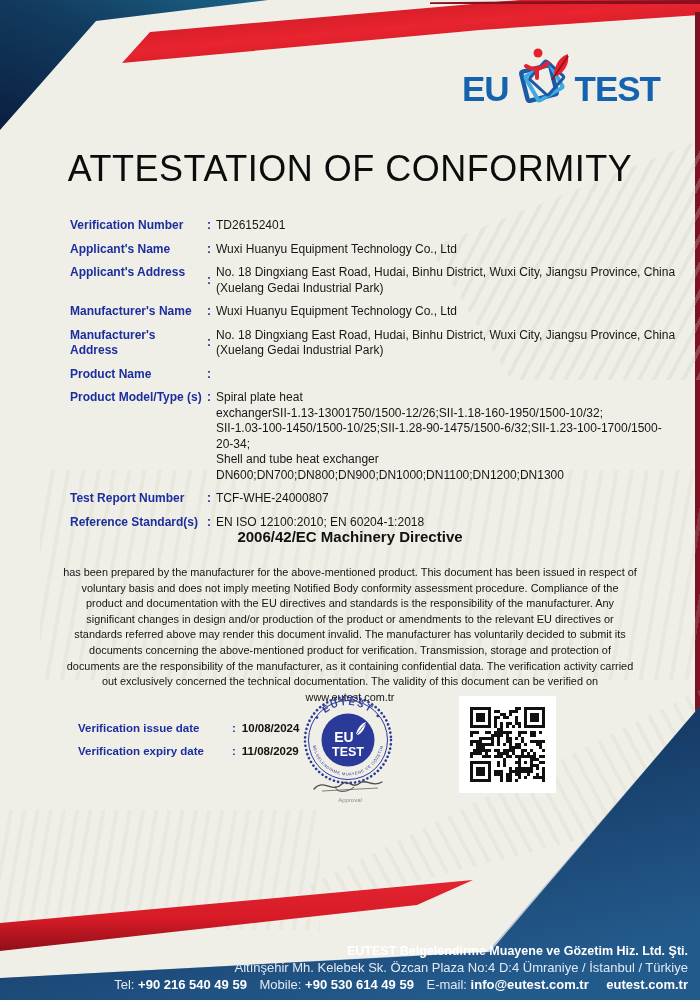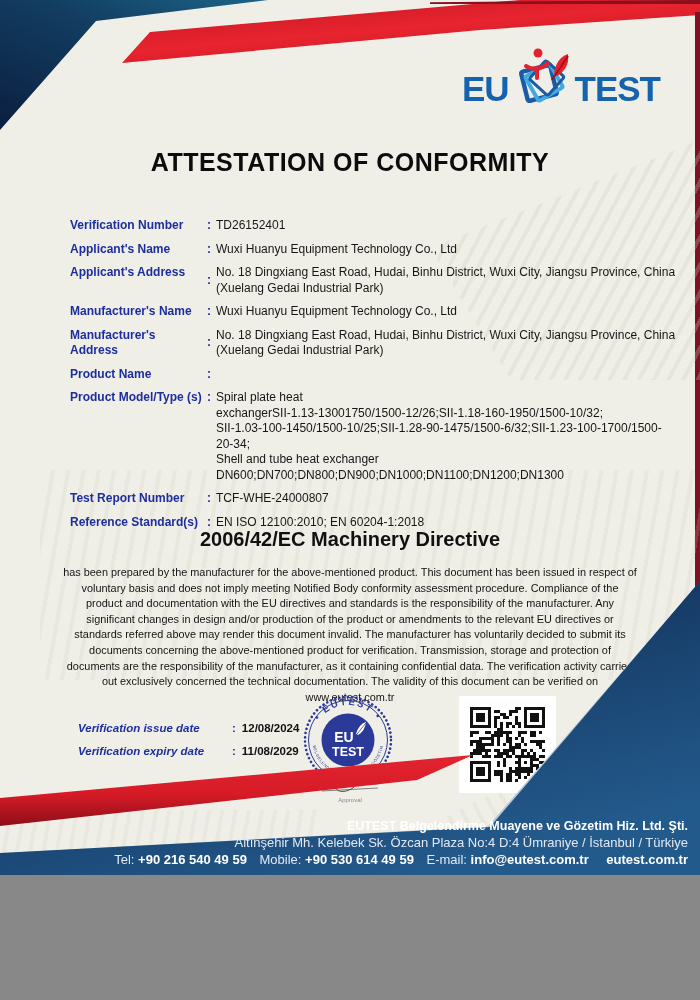--- a/index.html
+++ b/index.html
@@ -1,17 +1,17 @@
 <!DOCTYPE html>
 <html><head>
 <meta charset="utf-8">
 <style>
   html,body{margin:0;padding:0;}
   body{font-family:"Liberation Sans",sans-serif;background:#888;}
-  .page{position:relative;width:700px;height:875px;margin:0 auto;background:#f0efe7;overflow:hidden;}
+  .page{position:relative;width:700px;height:1000px;margin:0 auto;background:#f0efe7;overflow:hidden;}
 
   
   .deco{position:absolute;pointer-events:none;}
   .navy-corner{left:0;top:0;width:300px;height:140px;
     background:linear-gradient(205deg,#1c6a8e 0%,#123c60 45%,#0a1d3e 100%);
     clip-path:polygon(0 0,268px 0,96px 21px,0 130px);}
   .red-top{left:0;top:0;width:700px;height:70px;
     background:linear-gradient(175deg,#b5121d 0%,#e8242f 48%,#a8101b 100%);
     clip-path:polygon(122px 63px,150px 32px,520px 0,700px 0,700px 15px,480px 30px);}
   .maroon-topline{left:430px;top:0;width:270px;height:4px;background:#8a1020;
@@ -31,41 +31,41 @@
   .wm4{left:0;top:810px;width:320px;height:120px;opacity:.35;
     background:repeating-linear-gradient(100deg,rgba(0,0,0,0) 0 9px,rgba(203,201,188,.5) 9px 13px);}
 
   
   .logo{position:absolute;top:46px;right:40px;display:flex;align-items:flex-end;}
   .logo-word{font-size:35px;font-weight:bold;color:#1563ae;line-height:1;letter-spacing:-1px;}
   .logo-icon{width:64px;height:66px;margin:0 1px -6px 1px;}
 
   
   .title{position:absolute;top:148px;left:0;width:100%;text-align:center;
-    font-size:25px;font-weight:bold;color:#0c0c0c;letter-spacing:.5px;}
+    font-size:36px;font-weight:normal;color:#0c0c0c;letter-spacing:.5px;}
 
   
   .fields{position:absolute;left:70px;top:218px;width:606px;}
   .frow{display:grid;grid-template-columns:132px 14px 1fr;margin-bottom:8px;
     font-size:12px;line-height:15.5px;}
   .f-label{font-weight:bold;color:#1c2e9e;white-space:pre-line;}
   .f-colon{font-weight:bold;color:#1c2e9e;text-align:center;align-self:center;}
   .f-value{color:#161616;white-space:pre-line;}
 
   
   .directive{position:absolute;top:526px;left:0;width:100%;text-align:center;color:#111;}
   .directive .intro{font-size:11px;}
-  .directive .name{font-size:20px;font-weight:bold;margin-top:2px;}
+  .directive .name{font-size:15px;font-weight:bold;margin-top:2px;}
   .bodytext{position:absolute;left:62px;top:565px;width:576px;
     font-size:10.9px;line-height:15.6px;text-align:center;color:#141414;}
 
   
   .dates{position:absolute;left:78px;top:722px;font-size:11.5px;}
   .drow{display:flex;margin-bottom:11px;}
-  .d-label{font-weight:bold;color:#1c2e9e;min-width:152px;font-style:italic;}
+  .d-label{font-weight:bold;color:#1c2e9e;min-width:152px;}
   .d-colon{font-weight:bold;color:#1c2e9e;margin:0 6px 0 2px;}
   .d-value{font-weight:bold;color:#111;}
 
   
   .stamp{position:absolute;left:298px;top:690px;width:100px;height:118px;}
   .qr-box{position:absolute;left:459px;top:696px;width:97px;height:97px;background:#fff;
     display:flex;align-items:center;justify-content:center;}
 
   
   .footer-art{position:absolute;left:0;bottom:0;width:700px;height:300px;}
@@ -165,21 +165,21 @@
   <div class="directive">
     <div class="name">2006/42/EC Machinery Directive</div>
   </div>
 
   <div class="bodytext">has been prepared by the manufacturer for the above-mentioned product. This document has been issued in respect of voluntary basis and does not imply meeting Notified Body conformity assessment procedure. Compliance of the product and documentation with the EU directives and standards is the responsibility of the manufacturer. Any significant changes in design and/or production of the product or amendments to the relevant EU directives or standards referred above may render this document invalid. The manufacturer has voluntarily decided to submit its documents concerning the above-mentioned product for verification. Transmission, storage and protection of documents are the responsibility of the manufacturer, as it containing confidential data. The verification activity carried out exclusively concerned the technical documentation. The validity of this document can be verified on www.eutest.com.tr</div>
 
   <div class="dates">
     <div class="drow">
       <span class="d-label">Verification issue date</span>
       <span class="d-colon">:</span>
-      <span class="d-value">12/08/2024</span>
+      <span class="d-value">10/08/2024</span>
     </div>
     <div class="drow">
       <span class="d-label">Verification expiry date</span>
       <span class="d-colon">:</span>
       <span class="d-value">11/08/2029</span>
     </div>
   </div>
 
   <svg class="stamp" viewBox="0 0 100 118">
     <defs>

